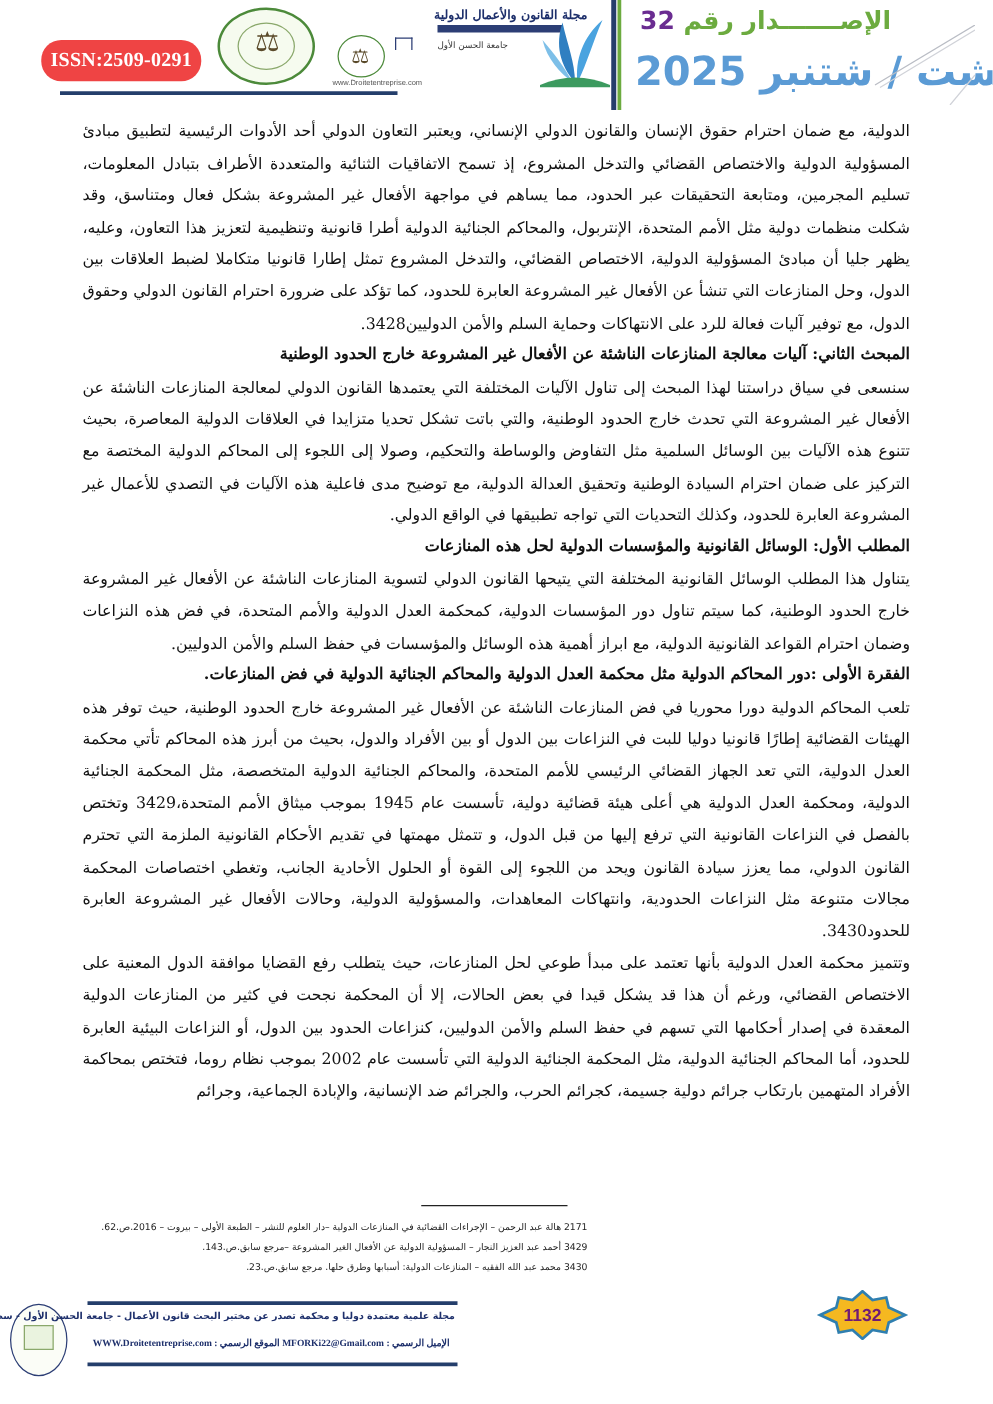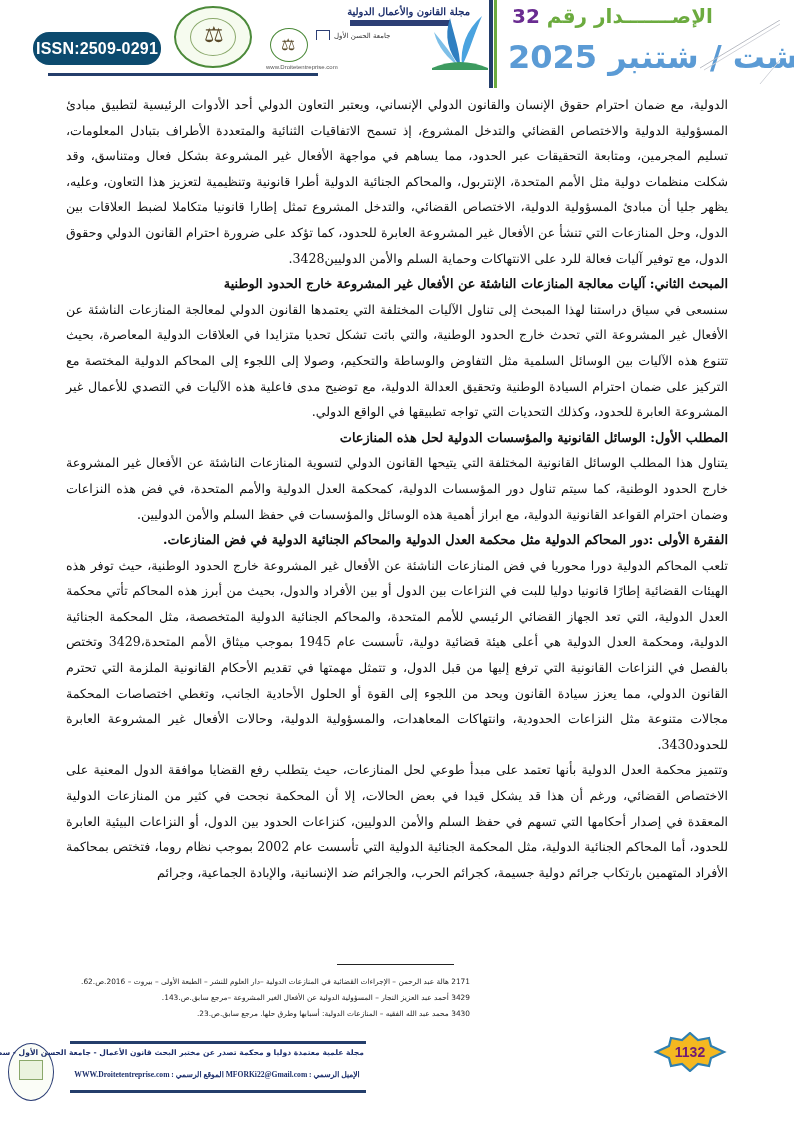--- a/index.html
+++ b/index.html
@@ -3,43 +3,43 @@
 <meta charset="utf-8">
 <style>
   * { box-sizing: border-box; margin: 0; padding: 0; }
   html, body { width: 794px; height: 1123px; background: #ffffff; overflow: hidden; }
   body { position: relative; font-family: "DejaVu Serif", serif; color: #111; }
 
   
   .header { position: absolute; left: 0; top: 0; width: 794px; height: 88px; }
   .issn-pill {
     position: absolute; left: 33px; top: 32px; width: 128px; height: 33px;
-    background: #0c4a6e; border-radius: 16px; color: #fff;
-    font-family: Liberation Sans, sans-serif; font-size: 16px; font-weight: bold;
+    background: #ef4444; border-radius: 16px; color: #fff;
+    font-family: Liberation Serif, serif; font-size: 16px; font-weight: bold;
     display: flex; align-items: center; justify-content: center; letter-spacing: 0.2px;
   }
   .header-rule {
     position: absolute; left: 48px; top: 73px; width: 270px; height: 3px; background: #243e6b;
   }
   .lab-seal {
     position: absolute; left: 174px; top: 6px; width: 78px; height: 62px;
     border: 2px solid #4c8a3a; border-radius: 50%; background: #f6fbef;
   }
   .lab-seal .inner { position: absolute; left: 14px; top: 10px; width: 46px; height: 38px;
     border: 1px solid #8aa86b; border-radius: 50%; }
   .lab-seal .scale { position: absolute; left: 28px; top: 16px; font-size: 22px; color: #5a4a2a; line-height: 1; }
   .journal-logo { position: absolute; left: 258px; top: 2px; width: 232px; height: 70px; }
   .journal-logo .jtitle {
     position: absolute; right: 20px; top: 4px; font-size: 10px; color: #1d2f6b; direction: rtl; font-weight: bold;
   }
   .journal-logo .jbar { position: absolute; left: 92px; top: 18px; width: 100px; height: 6px; background: #2c3e75; }
   .journal-logo .mini-seal { position: absolute; left: 12px; top: 26px; width: 38px; height: 34px;
     border: 1.5px solid #4c8a3a; border-radius: 50%; }
   .journal-logo .mini-seal span { position: absolute; left: 10px; top: 6px; font-size: 16px; color: #5a4a2a; }
-  .journal-logo .uni { position: absolute; left: 76px; top: 30px; font-size: 7px; color: #333; direction: rtl; }
+  .journal-logo .uni { position: absolute; left: 92px; top: 30px; font-size: 7px; color: #333; direction: rtl; }
   .journal-logo .uni-mark { position: absolute; left: 58px; top: 28px; width: 14px; height: 10px;
     border: 1px solid #2c3e75; border-bottom: none; }
   .journal-logo .url { position: absolute; left: 8px; top: 62px; font-size: 6px; color: #555; font-family: "Liberation Sans", sans-serif; }
   .journal-logo .leaves { position: absolute; right: 0; top: 10px; width: 60px; height: 58px; }
   .vbar { position: absolute; top: 0; height: 88px; width: 4px; }
   .vbar.a { left: 489px; background: #243e6b; }
   .vbar.b { left: 494px; background: #6cab3f; width: 3px; }
   .issue-line {
     position: absolute; right: 220px; top: 4px; width: auto; direction: rtl;
     font-family: "DejaVu Sans", sans-serif; font-weight: bold; font-size: 20px; color: #6cab3f; white-space: nowrap;

